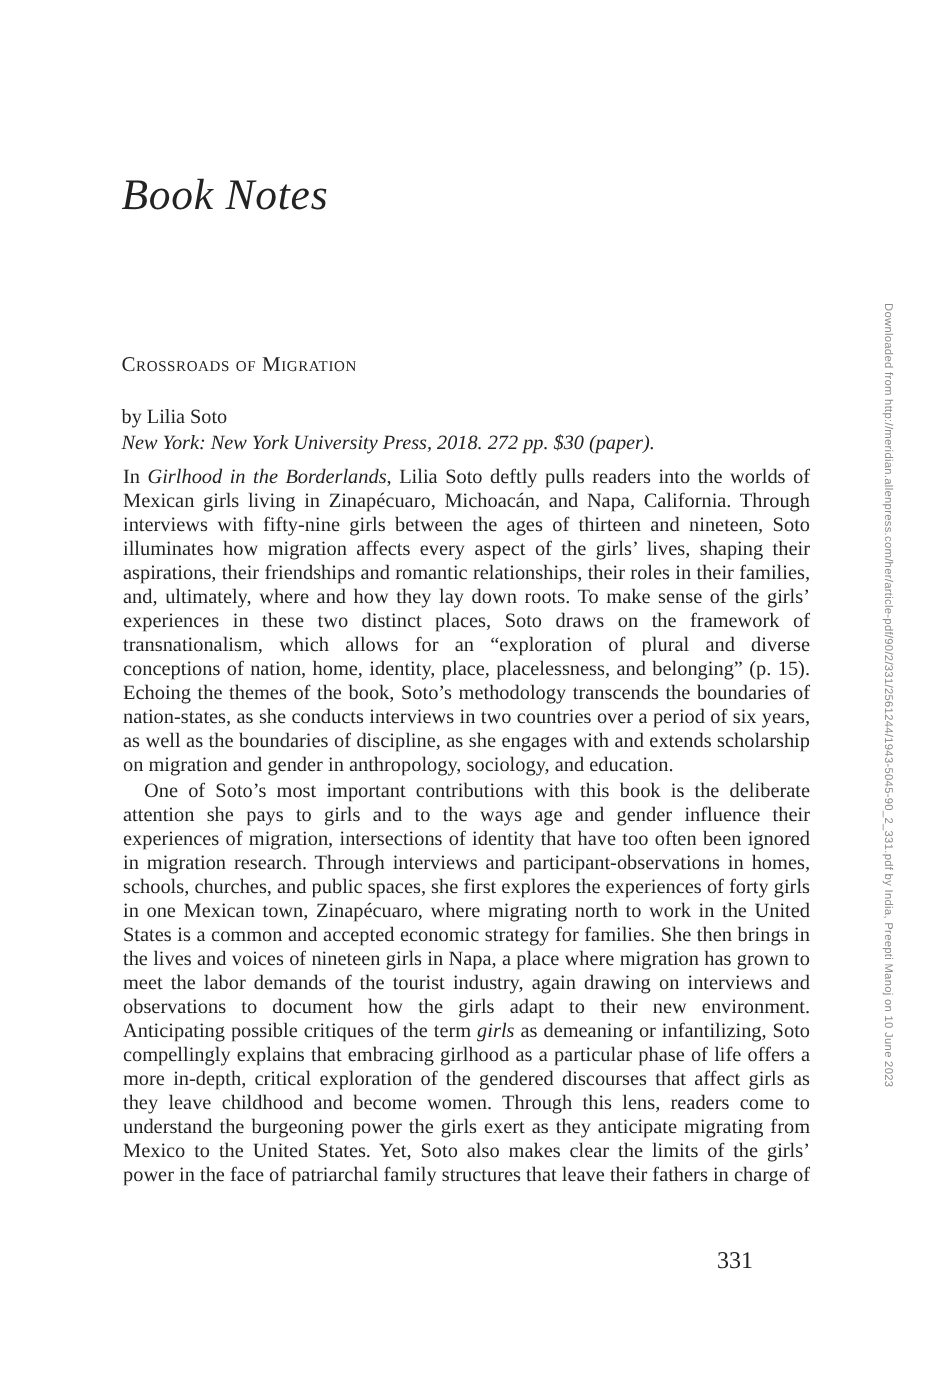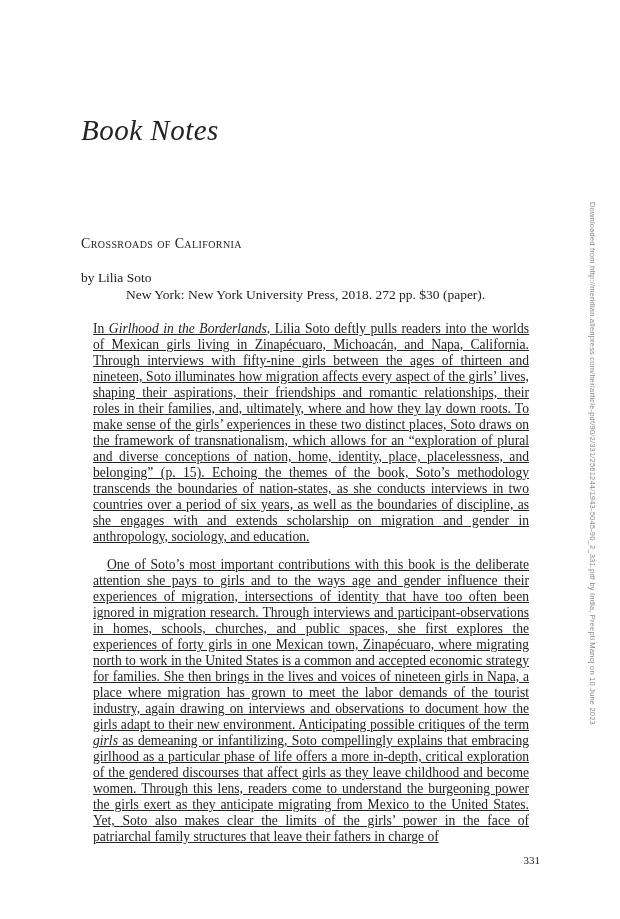--- a/index.html
+++ b/index.html
@@ -35,64 +35,64 @@
     left: 81px;
     top: 270px;
     font-size: 13.5px;
     text-align: right;
   }
   .publication-line {
     position: absolute;
     left: 81px;
     top: 287px;
     font-size: 13.5px;
-    margin-left: 45px;
+    font-style: italic;
   }
   .review-body {
     position: absolute;
     left: 81px;
     top: 309px;
     width: 460px;
     font-size: 13.6px;
     line-height: 16px;
     text-align: justify;
   }
-  .review-body p { margin: 12px; text-decoration: underline; }
+  .review-body p { margin: 1px; }
   .review-body p.indent { text-indent: 14px; }
   .review-body em { font-style: italic; }
   .watermark {
     position: absolute;
     left: 597px;
     top: 202px;
     transform: rotate(90deg);
     transform-origin: 0 0;
     white-space: nowrap;
     font-family: "Liberation Sans", sans-serif;
     font-size: 7.5px;
     letter-spacing: 0.2px;
     color: #8a8a8a;
   }
   .page-number {
     position: absolute;
     left: 440px;
-    top: 854px;
+    top: 832px;
     width: 100px;
-    text-align: right;
-    font-size: 11px;
+    text-align: center;
+    font-size: 16px;
   }
 </style>
 </head>
 <body>
 
 <div class="page">
 
   <div class="title">Book Notes</div>
 
   <div class="book-heading">
-    <div>Crossroads of California</div>
+    <div>Crossroads of Migration</div>
   </div>
 
   <div class="author-line">by Lilia Soto</div>
 
   <div class="publication-line">New York: New York University Press, 2018. 272 pp. $30 (paper).</div>
 
   <div class="review-body">
       <p class=""><span>In </span><em>Girlhood in the Borderlands</em><span>, Lilia Soto deftly pulls readers into the worlds of Mexican girls living in Zinapécuaro, Michoacán, and Napa, California. Through interviews with fifty-nine girls between the ages of thirteen and nineteen, Soto illuminates how migration affects every aspect of the girls’ lives, shaping their aspirations, their friendships and romantic relationships, their roles in their families, and, ultimately, where and how they lay down roots. To make sense of the girls’ experiences in these two distinct places, Soto draws on the framework of transnationalism, which allows for an “exploration of plural and diverse conceptions of nation, home, identity, place, placelessness, and belonging” (p. 15). Echoing the themes of the book, Soto’s methodology transcends the boundaries of nation-states, as she conducts interviews in two countries over a period of six years, as well as the boundaries of discipline, as she engages with and extends scholarship on migration and gender in anthropology, sociology, and education.</span></p>
       <p class="indent"><span>One of Soto’s most important contributions with this book is the deliberate attention she pays to girls and to the ways age and gender influence their experiences of migration, intersections of identity that have too often been ignored in migration research. Through interviews and participant-observations in homes, schools, churches, and public spaces, she first explores the experiences of forty girls in one Mexican town, Zinapécuaro, where migrating north to work in the United States is a common and accepted economic strategy for families. She then brings in the lives and voices of nineteen girls in Napa, a place where migration has grown to meet the labor demands of the tourist industry, again drawing on interviews and observations to document how the girls adapt to their new environment. Anticipating possible critiques of the term </span><em>girls</em><span> as demeaning or infantilizing, Soto compellingly explains that embracing girlhood as a particular phase of life offers a more in-depth, critical exploration of the gendered discourses that affect girls as they leave childhood and become women. Through this lens, readers come to understand the burgeoning power the girls exert as they anticipate migrating from Mexico to the United States. Yet, Soto also makes clear the limits of the girls’ power in the face of patriarchal family structures that leave their fathers in charge of</span></p>
     </div>

